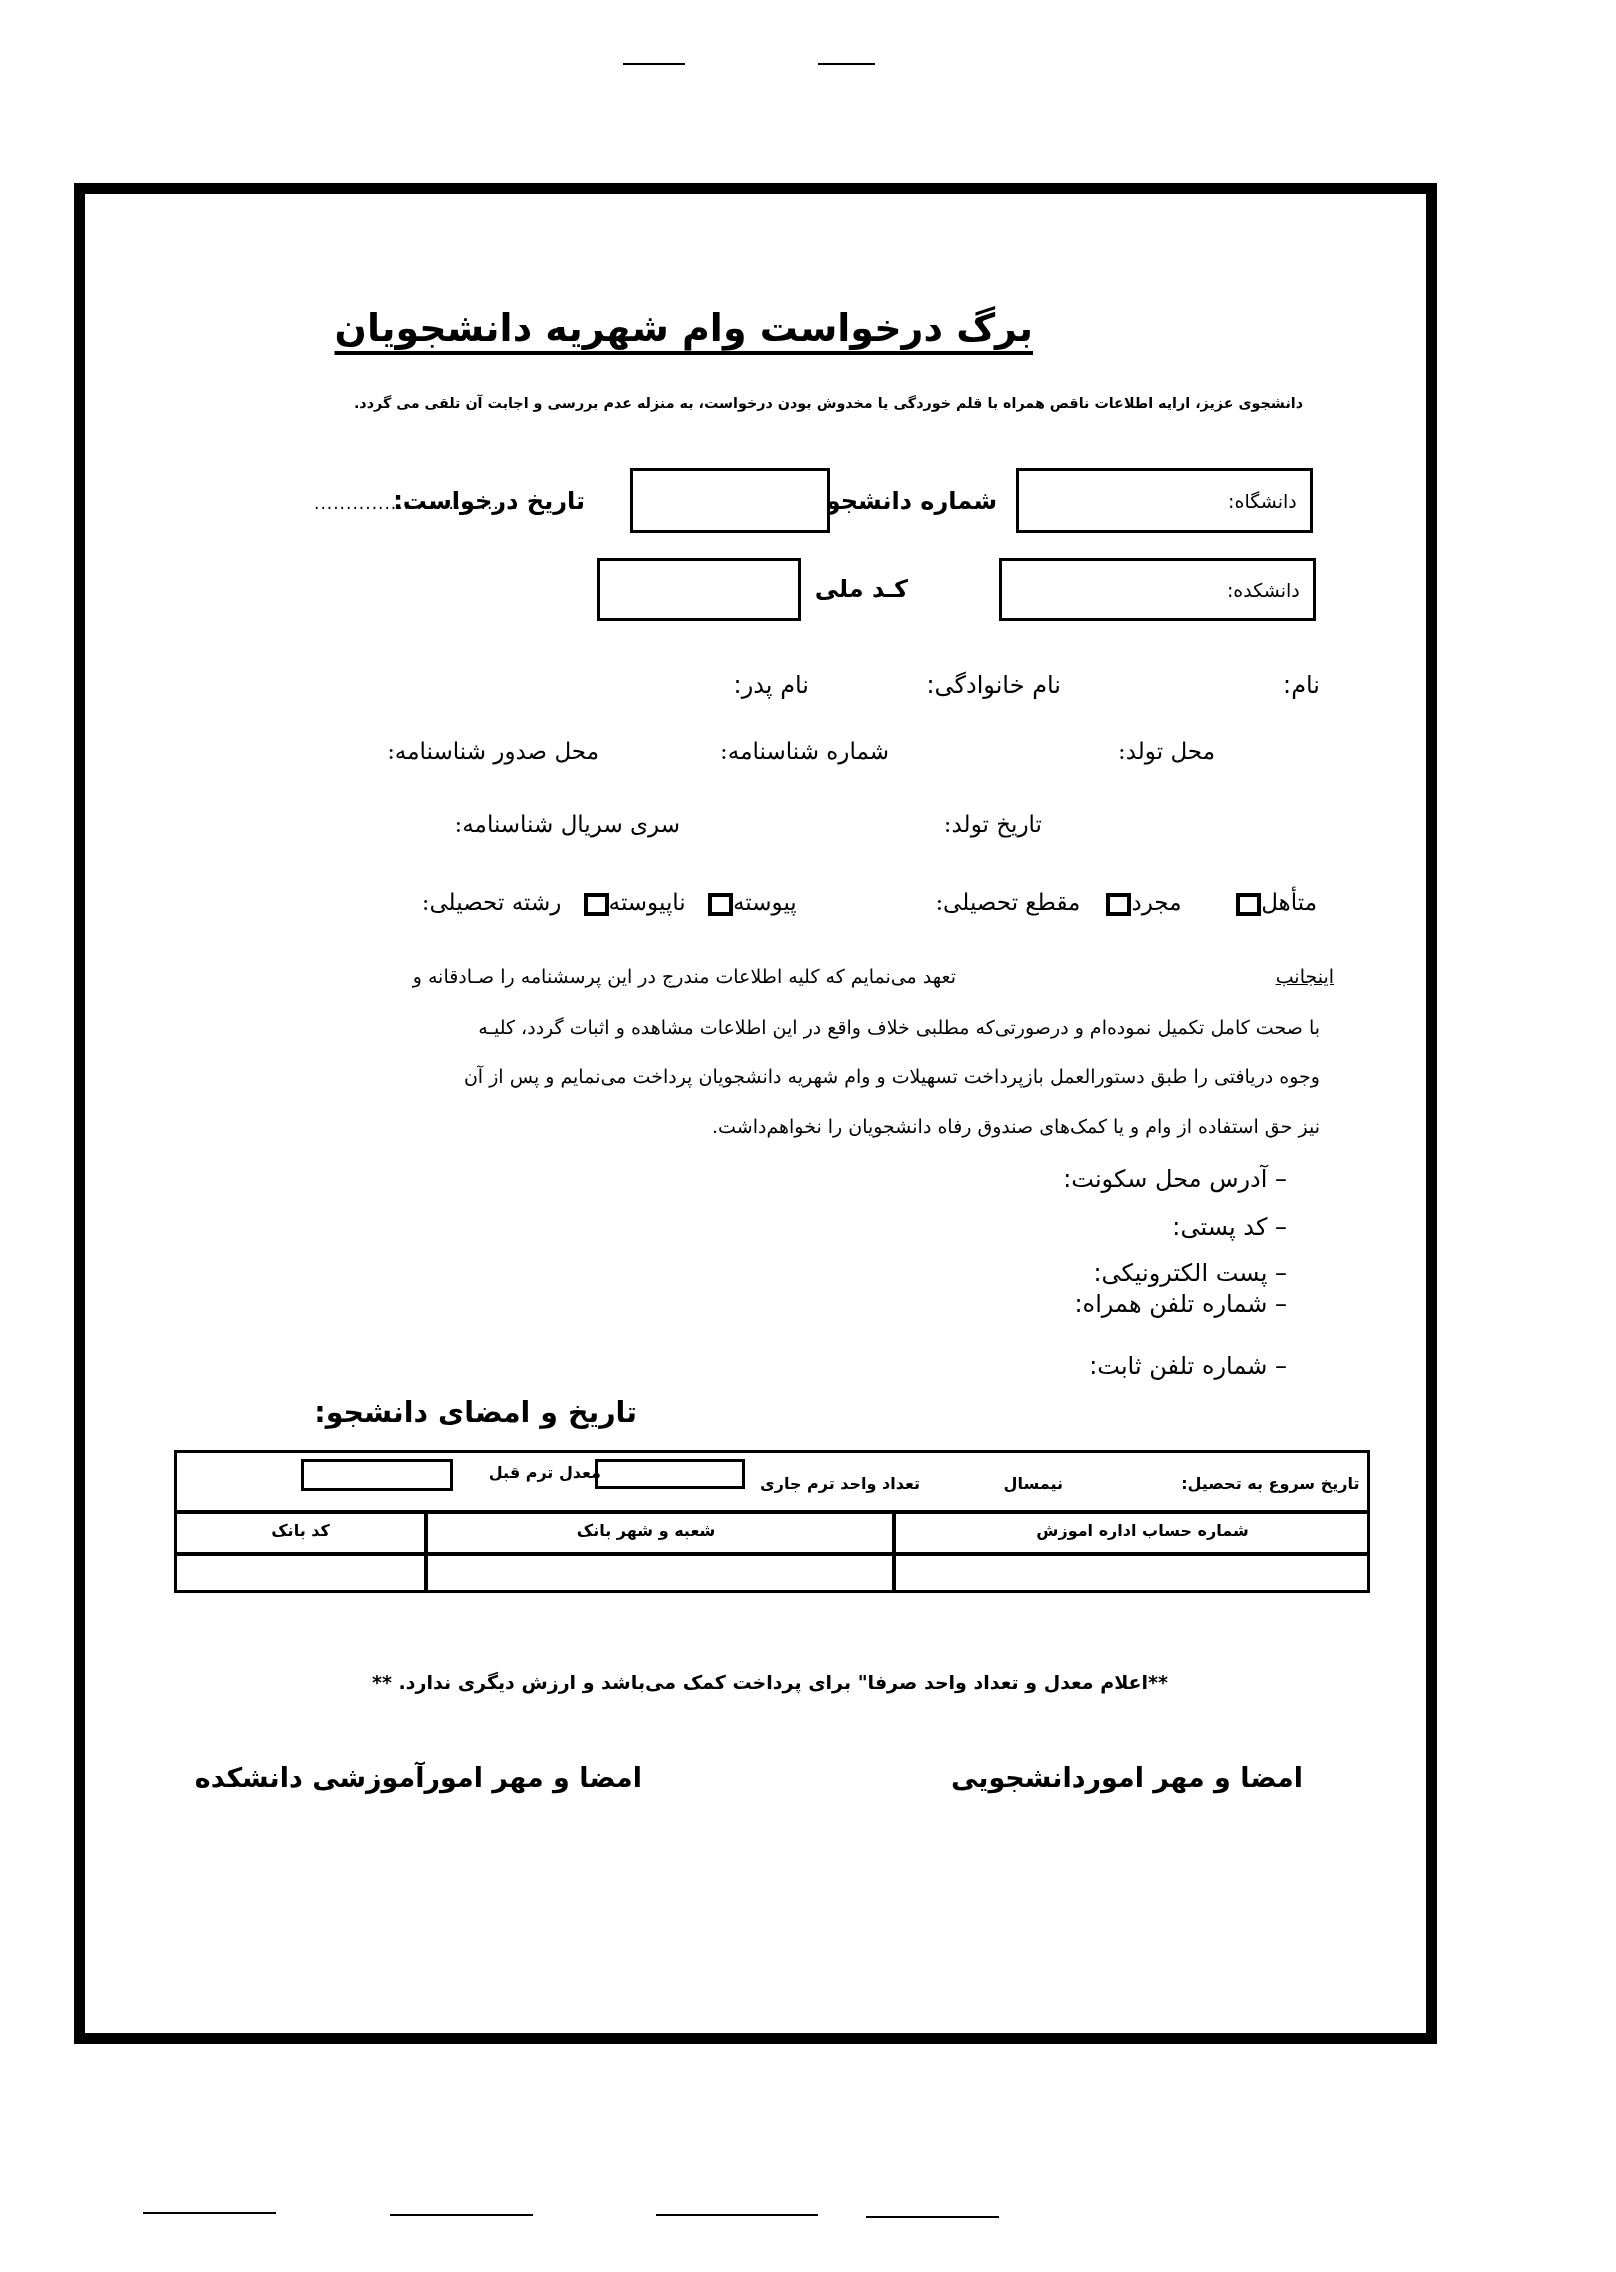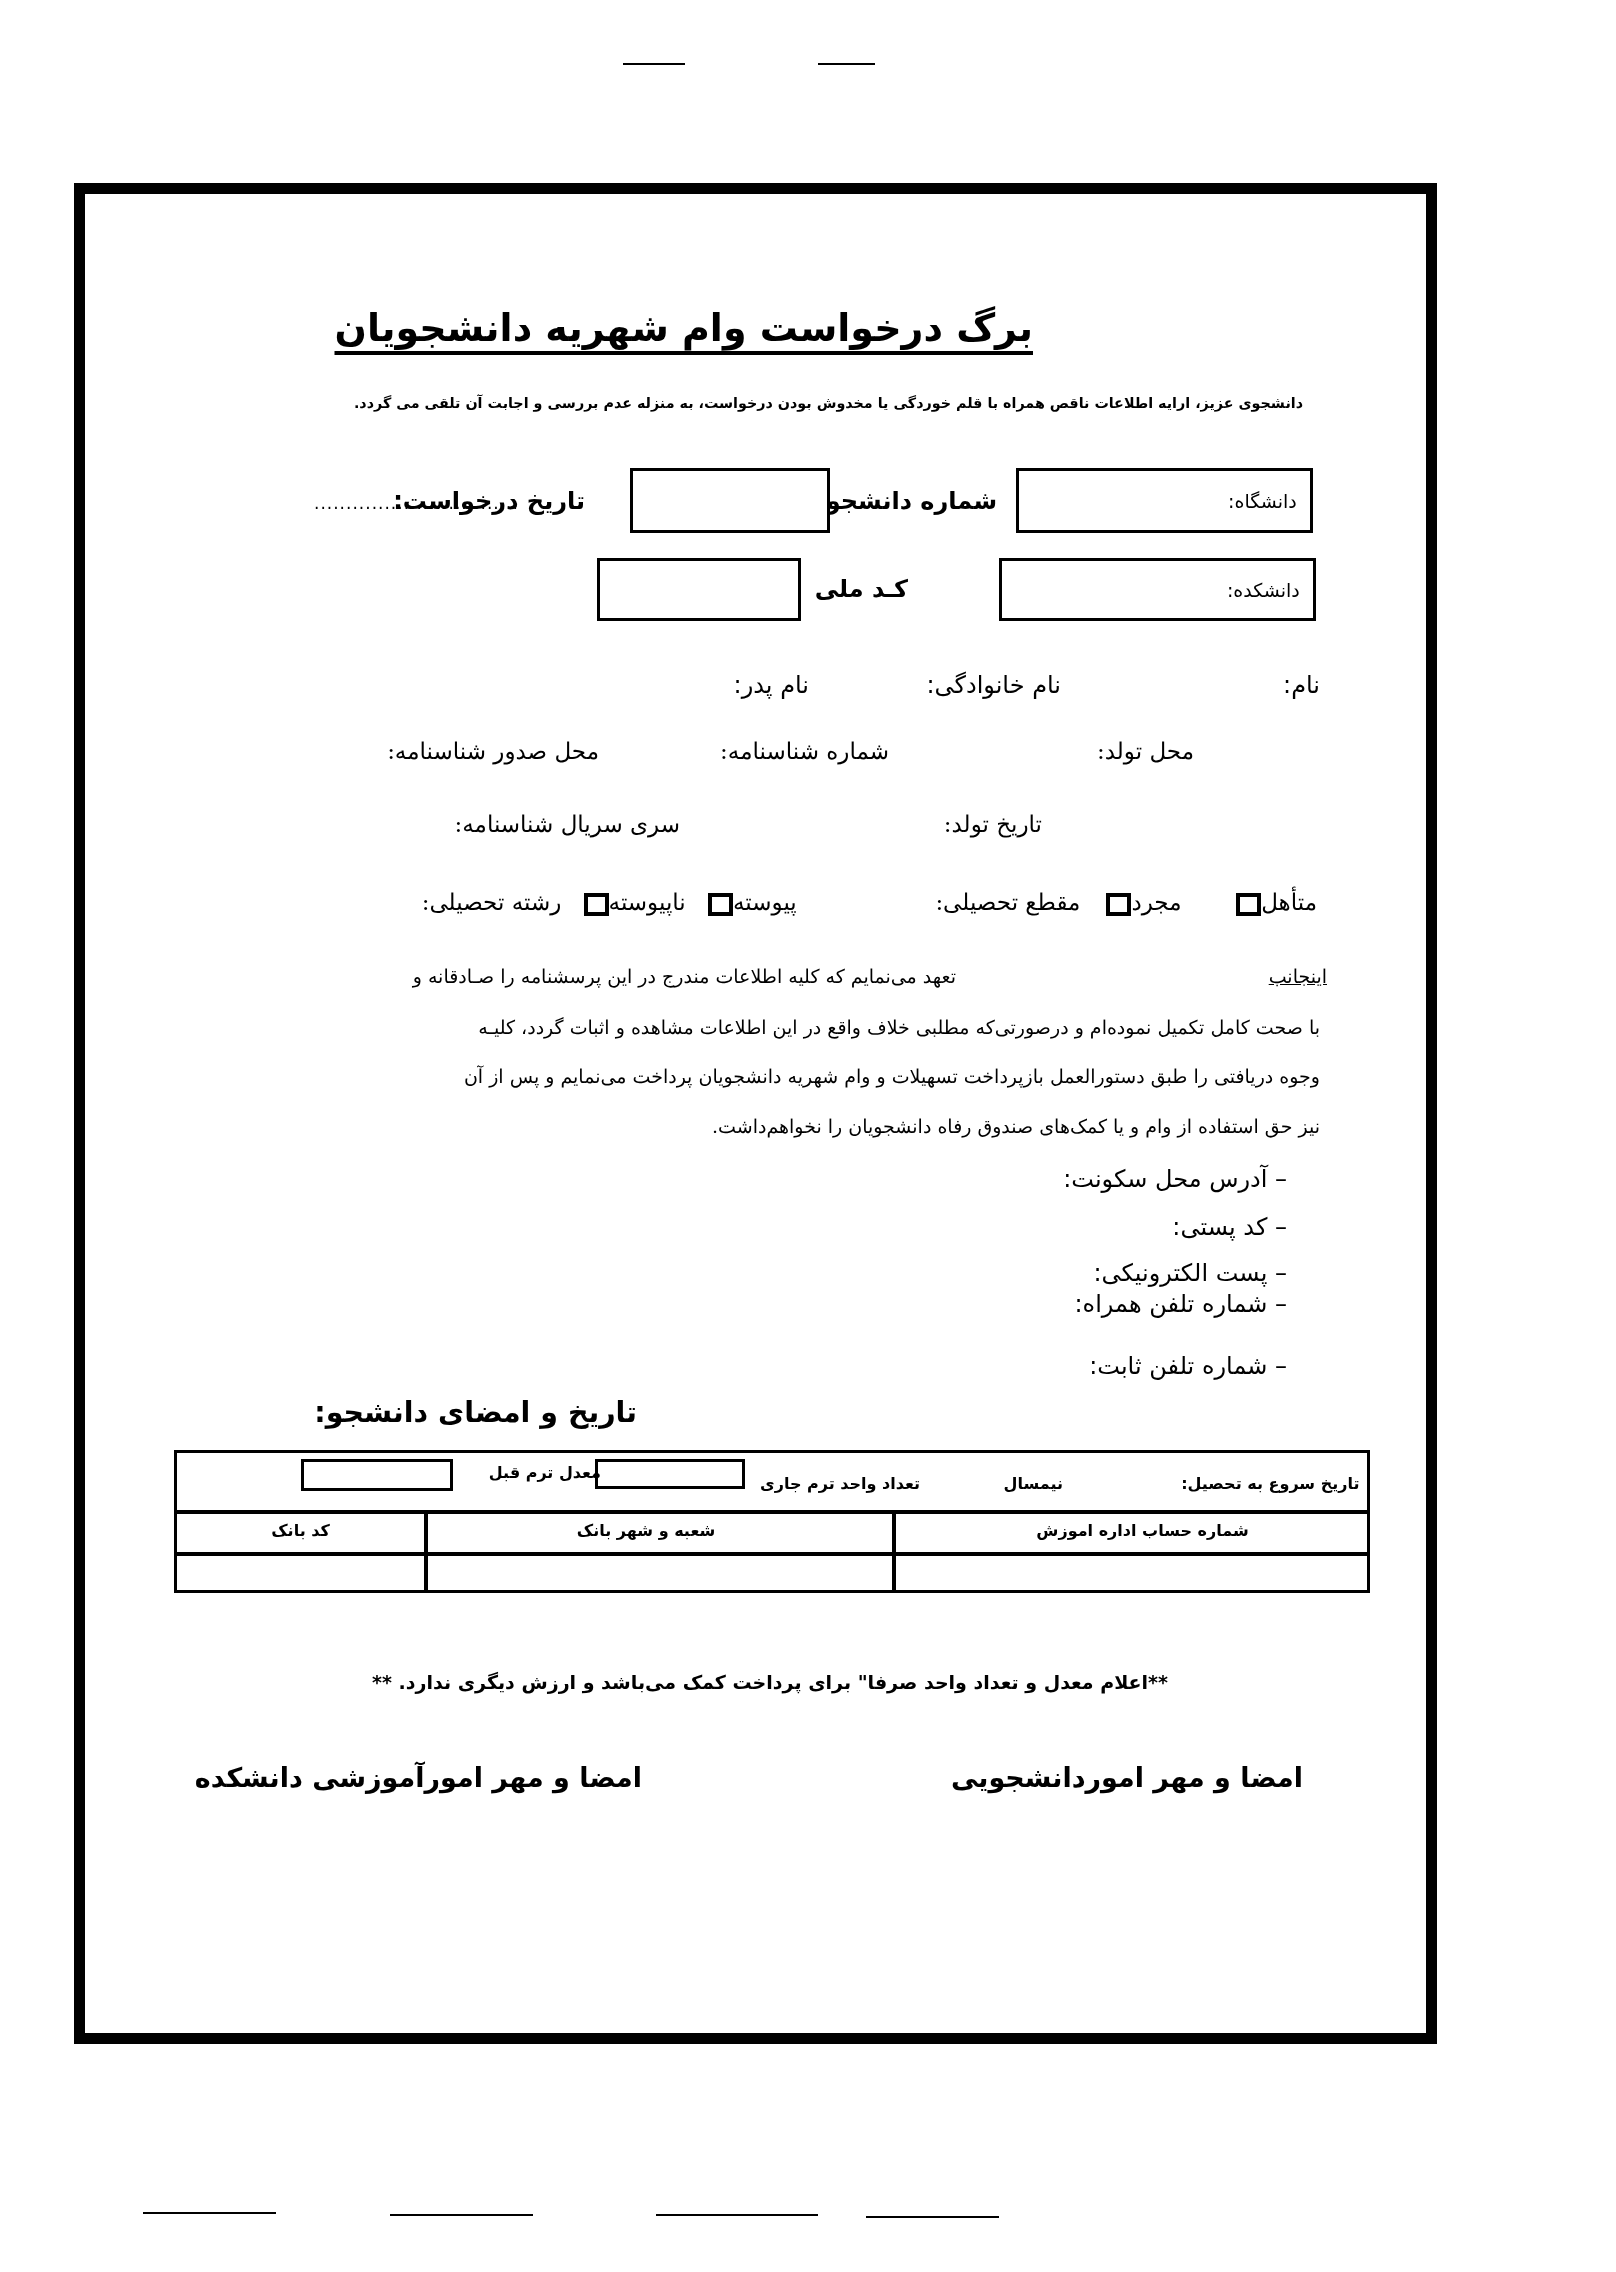--- a/index.html
+++ b/index.html
@@ -59,42 +59,42 @@
 <div class="box" style="left:999px; top:558px; width:317px; height:63px;">
   <span class="box-label">دانشکده:</span>
 </div>
 <div class="abs rtl lbl-sm" style="right:709px; top:575px; font-weight:bold;">کـد ملی</div>
 <div class="box" style="left:597px; top:558px; width:204px; height:63px;"></div>
 
 <div class="abs rtl lbl-sm" style="right:297px; top:671px;">نام:</div>
 <div class="abs rtl lbl-sm" style="right:556px; top:671px;">نام خانوادگی:</div>
 <div class="abs rtl lbl-sm" style="right:808px; top:671px;">نام پدر:</div>
 
-<div class="abs rtl lbl" style="right:423px; top:738px;">محل تولد:</div>
+<div class="abs rtl lbl" style="right:402px; top:738px;">محل تولد:</div>
 <div class="abs rtl lbl" style="right:728px; top:738px;">شماره شناسنامه:</div>
 <div class="abs rtl lbl" style="right:1018px; top:738px;">محل صدور شناسنامه:</div>
 
 <div class="abs rtl lbl" style="right:575px; top:811px;">تاریخ تولد:</div>
 <div class="abs rtl lbl" style="right:937px; top:811px;">سری سریال شناسنامه:</div>
 
 <div class="abs rtl lbl" style="right:300px; top:889px;">
   <span>متأهل</span><span class="chk"></span>
   <span style="display:inline-block;width:40px;"></span>
   <span>مجرد</span><span class="chk"></span>
   <span style="display:inline-block;width:11.4px;"></span>
   <span>مقطع تحصیلی:</span>
   <span style="display:inline-block;width:124px;"></span>
   <span>پیوسته</span><span class="chk"></span>
   <span style="display:inline-block;width:7.6px;"></span>
   <span>ناپیوسته</span><span class="chk"></span>
   <span style="display:inline-block;width:7.6px;"></span>
   <span>رشته تحصیلی:</span>
 </div>
 
-<div class="abs rtl para" style="right:290px; top:965px;text-decoration:underline;">اینجانب</div>
+<div class="abs rtl para" style="right:283px; top:965px;text-decoration:underline;">اینجانب</div>
 <div class="abs rtl para" style="right:661px; top:965px;">تعهد می‌نمایم که کلیه اطلاعات مندرج در این پرسشنامه را صـادقانه و</div>
 <div class="abs rtl para" style="right:297px; top:1016px;">با صحت کامل تکمیل نموده‌ام و درصورتی‌که مطلبی خلاف واقع در این اطلاعات مشاهده و اثبات گردد، کلیـه</div>
 <div class="abs rtl para" style="right:297px; top:1065px;">وجوه دریافتی را طبق دستورالعمل بازپرداخت تسهیلات و وام شهریه دانشجویان پرداخت می‌نمایم و پس از آن</div>
 <div class="abs rtl para" style="right:297px; top:1115px;">نیز حق استفاده از وام و یا کمک‌های صندوق رفاه دانشجویان را نخواهم‌داشت.</div>
 
 <div class="abs rtl lbl-sm" style="right:330px; top:1165px;">– آدرس محل سکونت:</div>
 <div class="abs rtl lbl-sm" style="right:330px; top:1213px;">– کد پستی:</div>
 <div class="abs rtl lbl-sm" style="right:330px; top:1259px;">– پست الکترونیکی:</div>
 <div class="abs rtl lbl-sm" style="right:330px; top:1290px;">– شماره تلفن همراه:</div>
 <div class="abs rtl lbl-sm" style="right:330px; top:1352px;">– شماره تلفن ثابت:</div>

